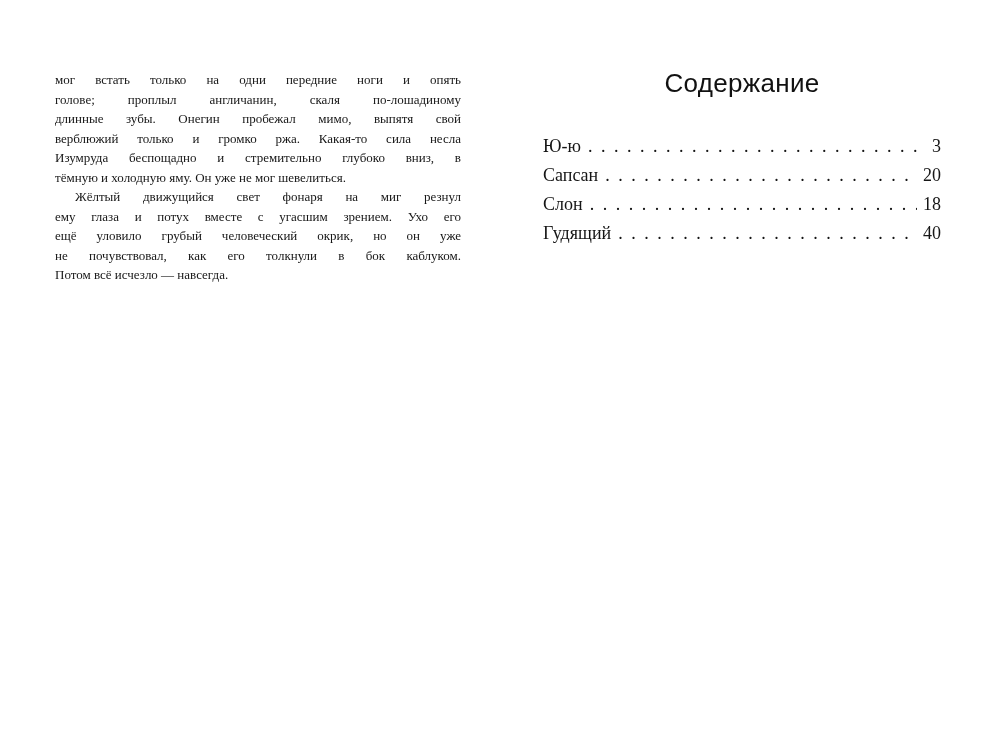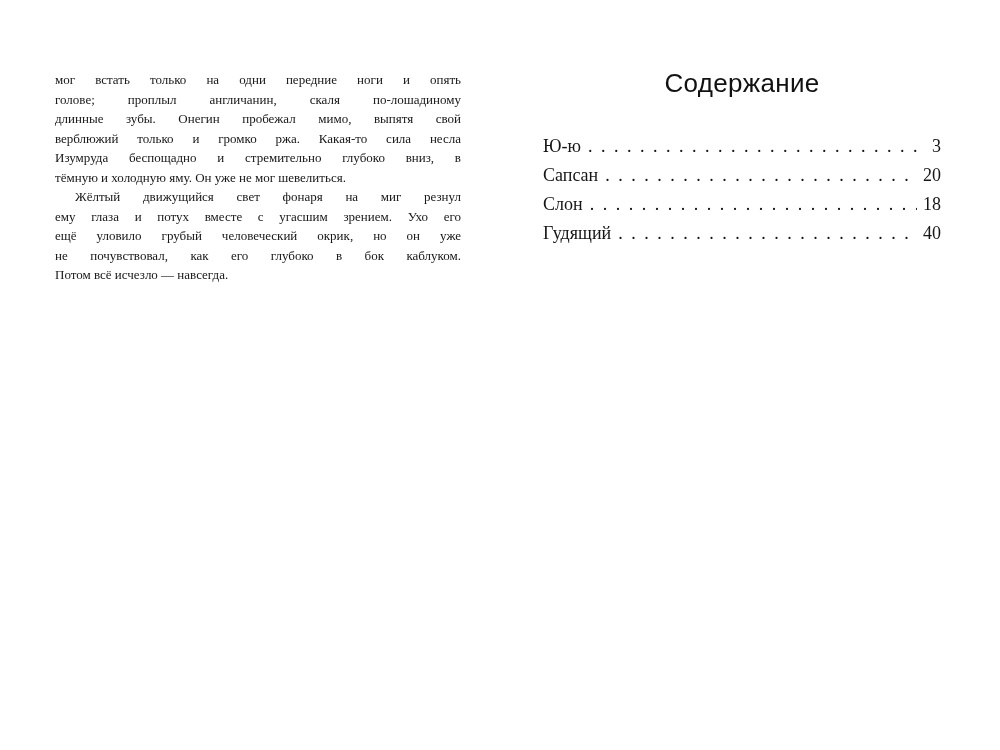--- a/index.html
+++ b/index.html
@@ -90,21 +90,21 @@
         <div class="line">голове; проплыл англичанин, скаля по-лошадиному</div>
         <div class="line">длинные зубы. Онегин пробежал мимо, выпятя свой</div>
         <div class="line">верблюжий только и громко ржа. Какая-то сила несла</div>
         <div class="line">Изумруда беспощадно и стремительно глубоко вниз, в</div>
         <div class="line last">тёмную и холодную яму. Он уже не мог шевелиться.</div>
       </div>
       <div class="para">
         <div class="line indent">Жёлтый движущийся свет фонаря на миг резнул</div>
         <div class="line">ему глаза и потух вместе с угасшим зрением. Ухо его</div>
         <div class="line">ещё уловило грубый человеческий окрик, но он уже</div>
-        <div class="line">не почувствовал, как его глубоко в бок каблуком.</div>
+        <div class="line">не почувствовал, как его толкнули в бок каблуком.</div>
         <div class="line last">Потом всё исчезло — навсегда.</div>
       </div>
     </div>
 
   <div class="right-page">
     <h1 class="toc-title">Содержание</h1>
     <div class="toc-list">
         <div class="toc-row">
           <span class="toc-label">Ю-ю</span>
           <span class="toc-leader">. . . . . . . . . . . . . . . . . . . . . . . . . . . . . . . . . . . . . . . . . . . . . . . . . . . . . . . . . . . . . . . . . . . . . . . . . . . . . . . . </span>

